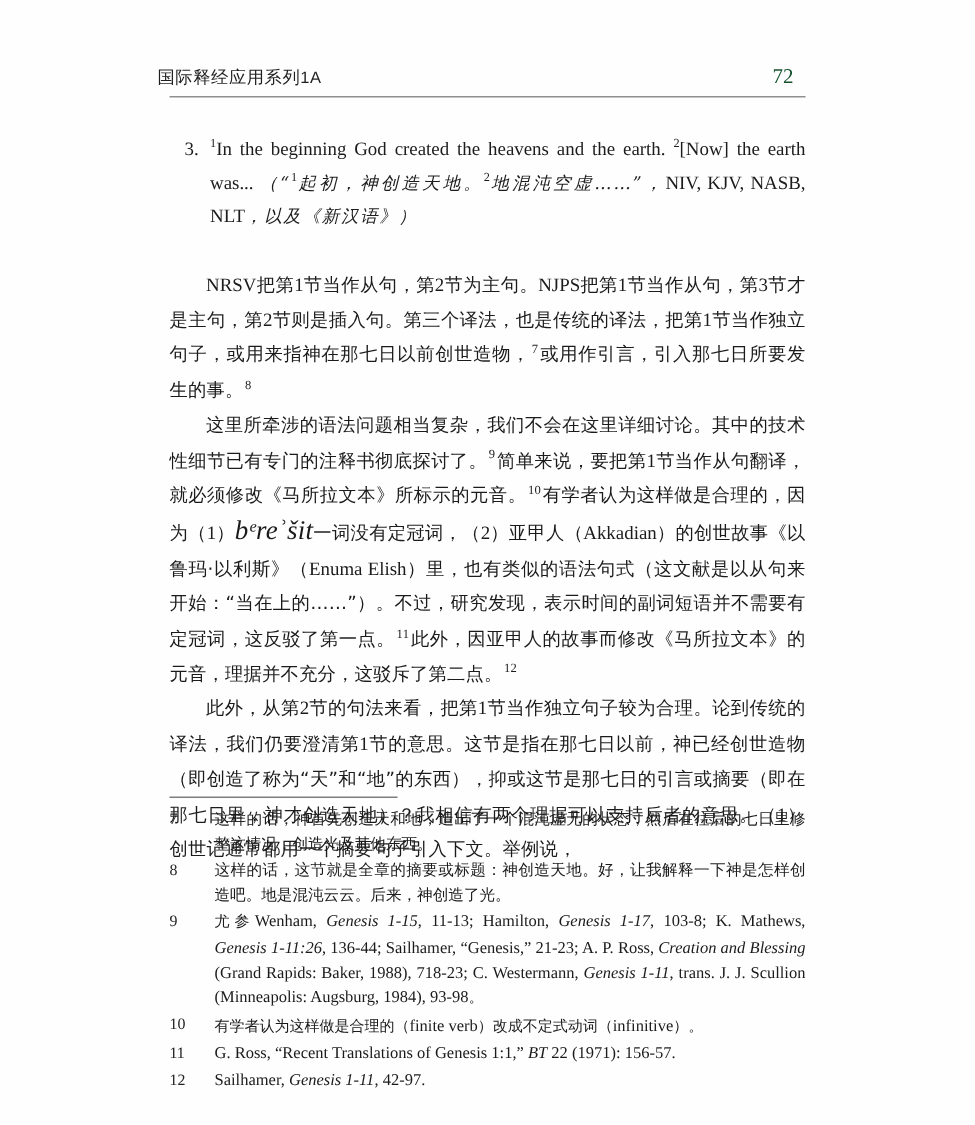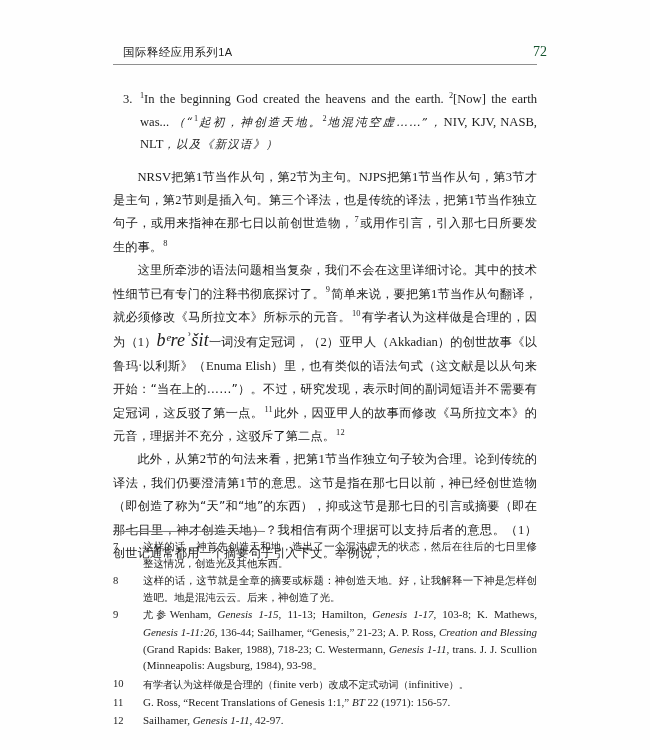--- a/index.html
+++ b/index.html
@@ -13,21 +13,21 @@
   }
   .page{
     position:absolute;
     left:0;top:0;
     width:650px;height:750px;
     background:#fefefe;
   }
   
   .runhead{
     position:absolute;
-    left:123px;top:44px;
+    left:105px;top:44px;
     width:424px;
     display:flex;
     align-items:baseline;
     justify-content:space-between;
   }
   .runhead .title{
     font-family:"DejaVu Sans","Liberation Sans",sans-serif;
     font-size:11.5px;
     letter-spacing:.4px;
     color:#1e1e1e;
@@ -88,21 +88,21 @@
     margin:0;
     font-family:"DejaVu Sans","Liberation Sans",sans-serif;
     font-size:12.2px;
     line-height:23.4px;
     text-align:justify;
     text-justify:inter-character;
     text-indent:24.4px;
     letter-spacing:.15px;
     color:#1b1b1b;
   }
-  p.cn.gap{margin-top:10px;}
+  p.cn.gap{margin-top:23px;}
   p.cn .lat{
     font-family:"Liberation Serif","DejaVu Serif",serif;
     font-size:12.6px;
     letter-spacing:0;
   }
   p.cn .translit{
     font-family:"Liberation Serif","DejaVu Serif",serif;
     font-style:italic;
     font-size:18px;
   }

